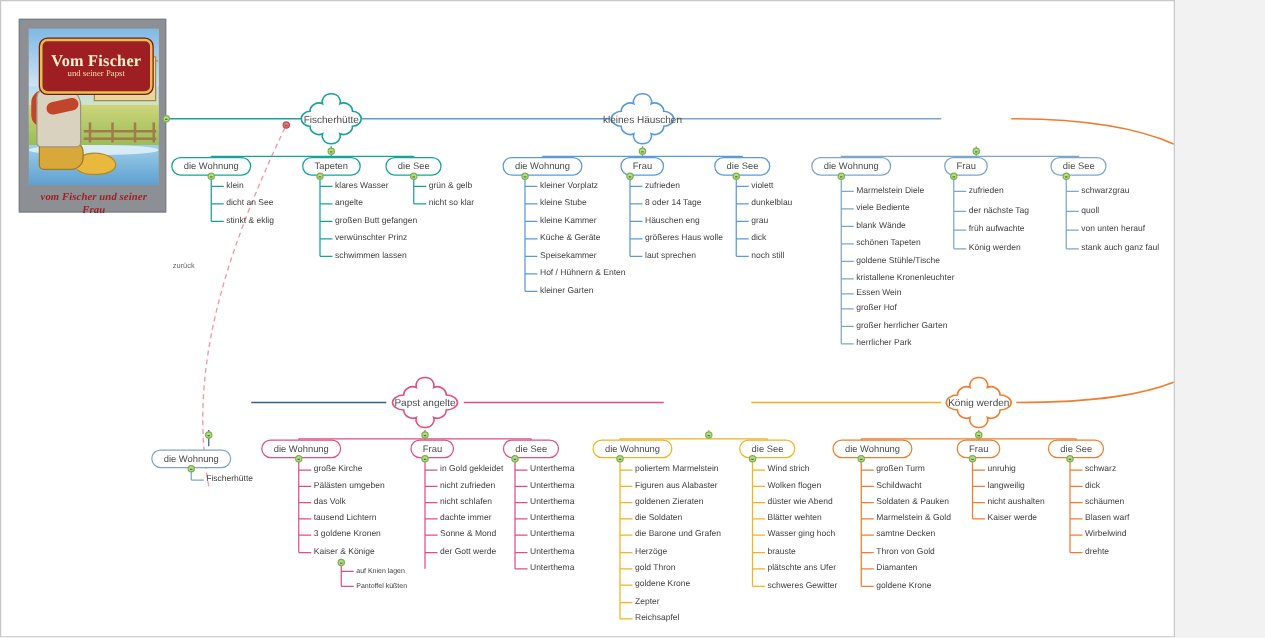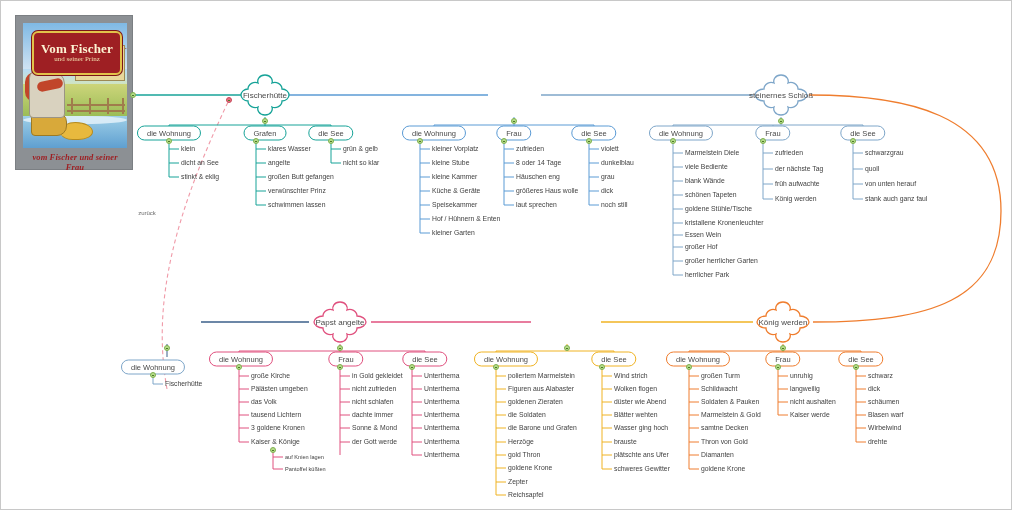--- a/index.html
+++ b/index.html
@@ -2,21 +2,21 @@
 <html><head>
 <meta charset="utf-8">
 <style>
   html, body {
     margin: 0; padding: 0;
     background: #f2f2f2;
     font-family: "Liberation Sans", sans-serif;
   }
   #canvas {
     position: relative;
-    width: 1012px; height: 510px;
+    width: 940px; height: 510px;
     background: #ffffff;
     border: 1px solid #c8c8c8;
     box-sizing: border-box;
     overflow: hidden;
   }
   #edges { position: absolute; left: 0; top: 0; width: 1012px; height: 510px; pointer-events: none; }
 
   
   .cover-frame {
     position: absolute;
@@ -220,59 +220,59 @@
       <div class="cv-foam"></div>
       <div class="cv-fish"></div>
       <div class="cv-man-cape"></div>
       <div class="cv-leg"></div>
       <div class="cv-man-body"></div>
       <div class="cv-man-arm"></div>
       <div class="cv-man-head"></div>
       <div class="cv-hat"></div>
       <div class="cv-banner">
         <div class="t1">Vom Fischer</div>
-        <div class="t2">und seiner Prinz</div>
+        <div class="t2">und seiner Papst</div>
       </div>
     </div>
     <div class="cover-caption">vom Fischer und seiner Frau</div>
   </div>
 
   <div class="cloud" style="left:264px; top:94px; width:54px; height:46px;">
     <svg width="54" height="46" viewBox="0 0 54 46">
       <path d="M27,3 C33,3 35,8 34,11 C38,9 44,12 44,17 C48,17 51,20 51,23 C51,26 48,29 44,29 C44,34 38,37 34,35 C35,38 33,43 27,43 C21,43 19,38 20,35 C16,37 10,34 10,29 C6,29 3,26 3,23 C3,20 6,17 10,17 C10,12 16,9 20,11 C19,8 21,3 27,3 Z" fill="#fff" stroke="#17a398" stroke-width="1.3"></path>
     </svg>
     <span>Fischerhütte</span>
   </div>
 
-
-  <div class="cloud" style="left:780px; top:94px; width:58px; height:46px;">
-    <svg width="58" height="46" viewBox="0 0 58 46">
-      <path d="M29,3 C35,3 37,8 36,11 C40,9 46,12 46,17 C51,17 55,20 55,23 C55,26 51,29 46,29 C46,34 40,37 36,35 C37,38 35,43 29,43 C23,43 21,38 22,35 C18,37 12,34 12,29 C7,29 3,26 3,23 C3,20 7,17 12,17 C12,12 18,9 22,11 C21,8 23,3 29,3 Z" fill="#fff" stroke="#7ea6c9" stroke-width="1.3"></path>
+  <div class="cloud" style="left:513px; top:94px; width:56px; height:46px;">
+    <svg width="56" height="46" viewBox="0 0 56 46">
+      <path d="M28,3 C34,3 36,8 35,11 C39,9 45,12 45,17 C49,17 53,20 53,23 C53,26 49,29 45,29 C45,34 39,37 35,35 C36,38 34,43 28,43 C22,43 20,38 21,35 C17,37 11,34 11,29 C7,29 3,26 3,23 C3,20 7,17 11,17 C11,12 17,9 21,11 C20,8 22,3 28,3 Z" fill="#fff" stroke="#5b9bd5" stroke-width="1.3"></path>
     </svg>
-    <span>steinernes Schloß</span>
+    <span>kleines Häuschen</span>
   </div>
+
 
   <div class="cloud" style="left:782px; top:321px; width:58px; height:46px;">
     <svg width="58" height="46" viewBox="0 0 58 46">
       <path d="M29,3 C35,3 37,8 36,11 C40,9 46,12 46,17 C51,17 55,20 55,23 C55,26 51,29 46,29 C46,34 40,37 36,35 C37,38 35,43 29,43 C23,43 21,38 22,35 C18,37 12,34 12,29 C7,29 3,26 3,23 C3,20 7,17 12,17 C12,12 18,9 22,11 C21,8 23,3 29,3 Z" fill="#fff" stroke="#ef7d2e" stroke-width="1.3"></path>
     </svg>
     <span>König werden</span>
   </div>
 
 
   <div class="cloud" style="left:339px; top:321px; width:58px; height:46px;">
     <svg width="58" height="46" viewBox="0 0 58 46">
       <path d="M29,3 C35,3 37,8 36,11 C40,9 46,12 46,17 C51,17 55,20 55,23 C55,26 51,29 46,29 C46,34 40,37 36,35 C37,38 35,43 29,43 C23,43 21,38 22,35 C18,37 12,34 12,29 C7,29 3,26 3,23 C3,20 7,17 12,17 C12,12 18,9 22,11 C21,8 23,3 29,3 Z" fill="#fff" stroke="#e0507e" stroke-width="1.3"></path>
     </svg>
     <span>Papst angelte</span>
   </div>
 
 
   <div class="pill" style="left:168px; top:132px; border:1.2px solid #17a398;">die Wohnung</div>
-  <div class="pill" style="left:264px; top:132px; border:1.2px solid #17a398;">Grafen</div>
+  <div class="pill" style="left:264px; top:132px; border:1.2px solid #17a398;">Tapeten</div>
   <div class="pill" style="left:330px; top:132px; border:1.2px solid #17a398;">die See</div>
 
   <div class="pill" style="left:433px; top:132px; border:1.2px solid #5b9bd5;">die Wohnung</div>
   <div class="pill" style="left:513px; top:132px; border:1.2px solid #5b9bd5;">Frau</div>
   <div class="pill" style="left:593px; top:132px; border:1.2px solid #5b9bd5;">die See</div>
 
   <div class="pill" style="left:680px; top:132px; border:1.2px solid #7ea6c9;">die Wohnung</div>
   <div class="pill" style="left:772px; top:132px; border:1.2px solid #7ea6c9;">Frau</div>
   <div class="pill" style="left:862px; top:132px; border:1.2px solid #7ea6c9;">die See</div>
 

